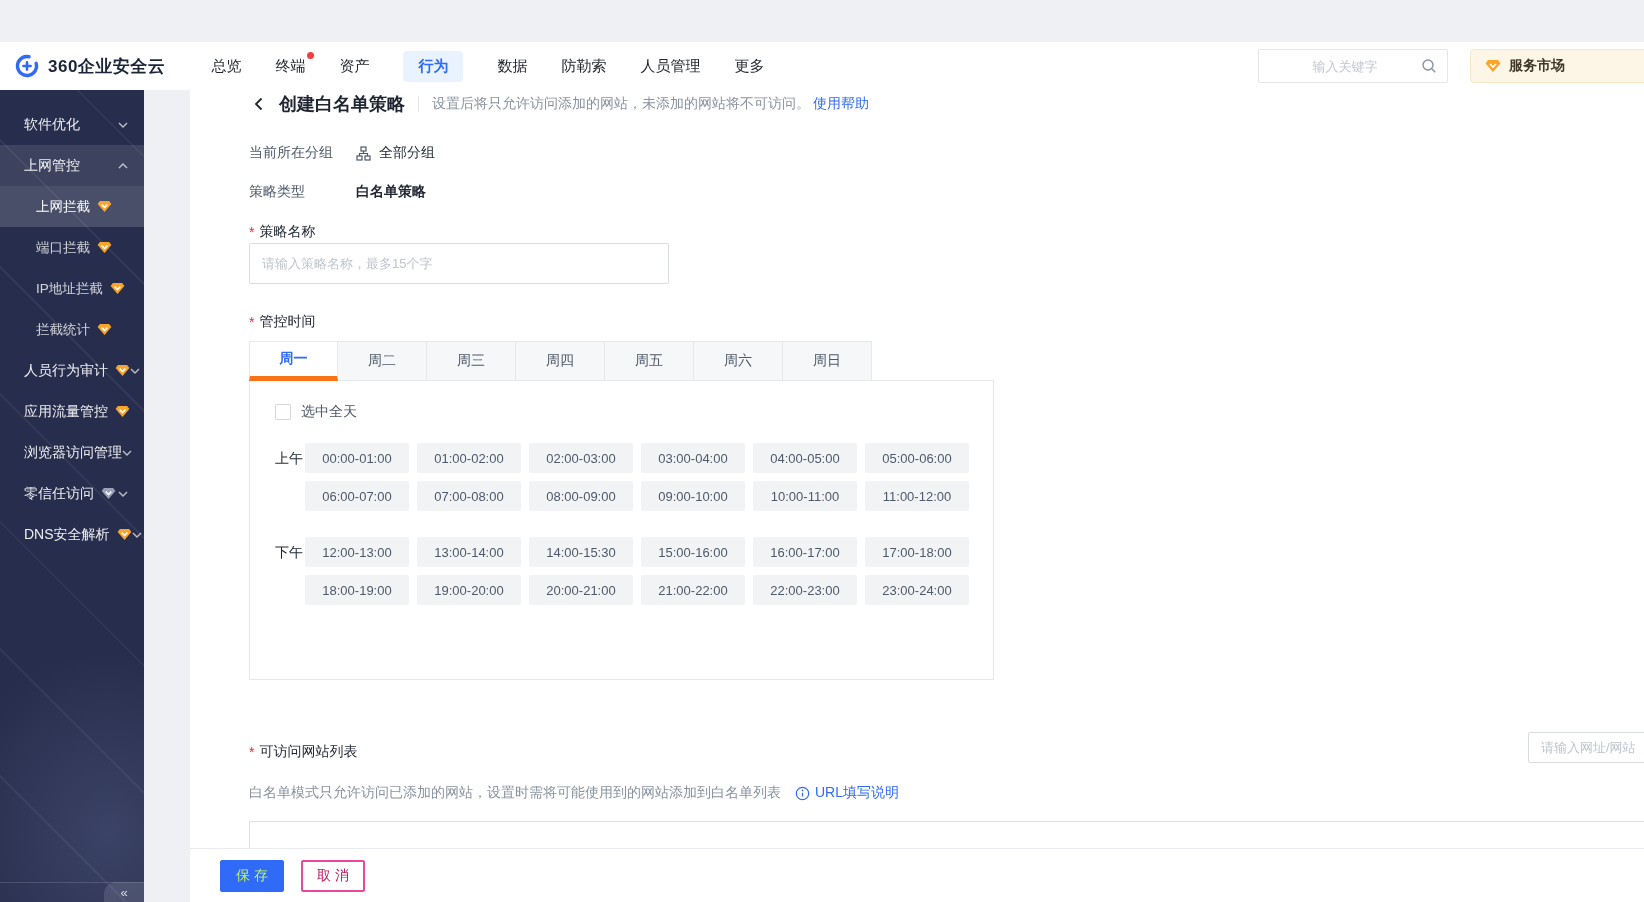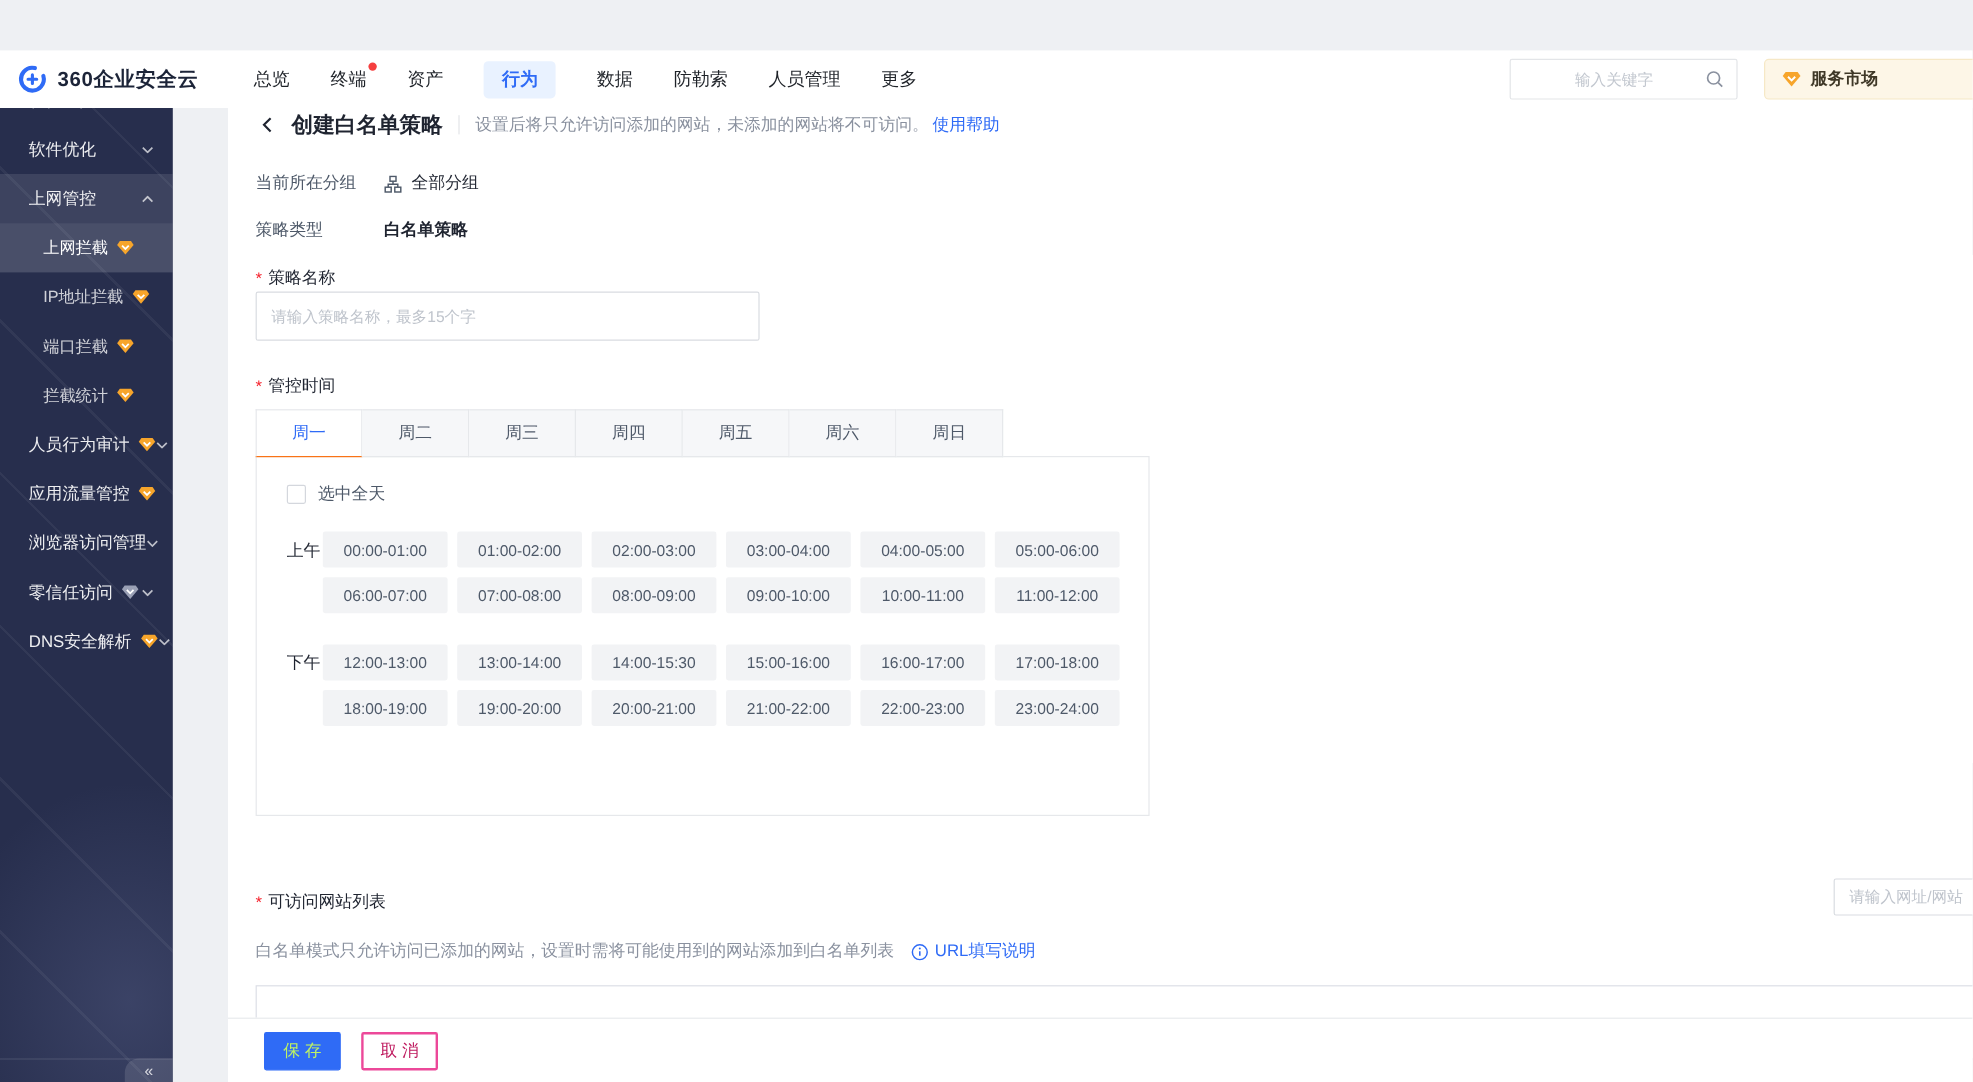--- a/index.html
+++ b/index.html
@@ -33,21 +33,21 @@
   .side-item { position:relative; height:41px; display:flex; align-items:center; padding:0 16px 0 24px; color:rgba(255,255,255,.92); font-size:14px; cursor:pointer; white-space:nowrap; }
   .side-item.expanded-head { background:rgba(255,255,255,.10); }
   .side-sub { padding-left:36px; font-size:13.5px; color:rgba(255,255,255,.78); }
   .side-sub.selected { background:rgba(255,255,255,.16); color:#fff; }
   .chev { margin-left:auto; opacity:.75; display:flex; }
   .chev.up svg { transform:rotate(180deg); }
   .vip { margin-left:7px; flex:none; }
   .side-footer { position:absolute; left:0; right:0; bottom:0; height:20px; border-top:1px solid rgba(255,255,255,.14); }
   .collapse-btn { position:absolute; right:0; bottom:0; width:40px; height:20px; background:rgba(255,255,255,.12); border-top-left-radius:12px; display:flex; align-items:center; justify-content:center; color:rgba(255,255,255,.78); font-size:13px; cursor:pointer; }
   
-  .content { position:absolute; left:190px; top:60px; right:0; bottom:0; background:#fff; overflow:hidden; }
+  .content { position:absolute; left:190px; top:60px; right:0; bottom:0; background:#fff; overflow:hidden;padding-left:36px; }
   .form { padding-left:23px; }
   .page-header { display:flex; align-items:center; margin-top:31px; height:25px; }
   .back-icon { display:flex; align-items:center; cursor:pointer; padding:2px; }
   .page-title { font-size:18px; font-weight:700; color:#1f2430; margin-left:10px; }
   .title-divider { width:1px; height:16px; background:#e3e5e8; margin:0 13px; }
   .page-subtitle { font-size:14px; color:#8a919f; }
   .help-link { font-size:14px; color:#2f6bf6; margin-left:3px; cursor:pointer; }
   .meta-row { display:flex; align-items:center; height:20px; font-size:14px; }
   .meta-row.first { margin-top:27px; }
   .meta-row.second { margin-top:19px; }
@@ -57,21 +57,21 @@
   .field-label { margin-top:20px; height:20px; font-size:14px; color:#1f2430; display:flex; align-items:center; }
   .field-label.time { margin-top:28px; }
   .field-label.sites { margin-top:62px; }
   .star { color:#f5222d; margin-right:5px; font-size:14px; }
   .text-input { display:block; margin-top:1px; width:420px; height:41px; border:1px solid #d9dce1; border-radius:2px; padding:0 12px; font-size:13px; color:#333; outline:none; font-family:inherit; }
   .text-input::placeholder { color:#bfc4cc; }
   
   .tabs { display:flex; margin-top:9px; position:relative; z-index:2; margin-bottom:-1px; }
   .tab { width:89px; height:40px; display:flex; align-items:center; justify-content:center; font-size:14px; color:#4e5969; background:#f6f7f9; border:1px solid #e6e8eb; border-left:none; cursor:pointer; }
   .tab:first-child { border-left:1px solid #e6e8eb; }
-  .tab.active { background:#fff; color:#2f6bf6; border-bottom:1px solid #f97316; font-weight:400; }
+  .tab.active { background:#fff; color:#2f6bf6; border-bottom:5px solid #f97316; font-weight:700; }
   .time-panel { width:745px; height:300px; border:1px solid #e6e8eb; background:#fff; padding:22px 0 0 25px; }
   .allday { display:flex; align-items:center; gap:10px; font-size:14px; color:#4e5969; cursor:pointer; }
   .checkbox { width:16px; height:16px; border:1px solid #d4d7dd; border-radius:2px; background:#fff; flex:none; }
   .slot-section { display:flex; margin-top:22px; }
   .slot-section.pm { margin-top:26px; }
   .slot-rowlabel { width:30px; flex:none; font-size:14px; color:#1f2430; padding-top:7px; }
   .slot-grid { display:grid; grid-template-columns:repeat(6,104px); gap:8px; }
   .slot { height:30px; background:#f2f3f5; border-radius:2px; display:flex; align-items:center; justify-content:center; font-size:13px; color:#4e5969; cursor:pointer; white-space:nowrap; }
   
   .desc-row { margin-top:21px; height:20px; display:flex; align-items:center; font-size:14px; color:#8a919f; }
@@ -154,28 +154,28 @@
           </span>
       </div>
       <div class="side-item side-sub selected">
         <span>上网拦截</span>
         <svg class="vip" width="15" height="13" viewBox="0 0 16 14">
             <path d="M3 1h10l2.4 3.4L8 13 .6 4.4z" fill="#F7A52B"></path>
             <path d="M5 5l3 3 3-3" stroke="#fff" stroke-width="1.6" fill="none"></path>
           </svg>
       </div>
       <div class="side-item side-sub">
+        <span>端口拦截</span>
+        <svg class="vip" width="15" height="13" viewBox="0 0 16 14">
+            <path d="M3 1h10l2.4 3.4L8 13 .6 4.4z" fill="#F7A52B"></path>
+            <path d="M5 5l3 3 3-3" stroke="#fff" stroke-width="1.6" fill="none"></path>
+          </svg>
+      </div>
+      <div class="side-item side-sub">
         <span>IP地址拦截</span>
-        <svg class="vip" width="15" height="13" viewBox="0 0 16 14">
-            <path d="M3 1h10l2.4 3.4L8 13 .6 4.4z" fill="#F7A52B"></path>
-            <path d="M5 5l3 3 3-3" stroke="#fff" stroke-width="1.6" fill="none"></path>
-          </svg>
-      </div>
-      <div class="side-item side-sub">
-        <span>端口拦截</span>
         <svg class="vip" width="15" height="13" viewBox="0 0 16 14">
             <path d="M3 1h10l2.4 3.4L8 13 .6 4.4z" fill="#F7A52B"></path>
             <path d="M5 5l3 3 3-3" stroke="#fff" stroke-width="1.6" fill="none"></path>
           </svg>
       </div>
       <div class="side-item side-sub">
         <span>拦截统计</span>
         <svg class="vip" width="15" height="13" viewBox="0 0 16 14">
             <path d="M3 1h10l2.4 3.4L8 13 .6 4.4z" fill="#F7A52B"></path>
             <path d="M5 5l3 3 3-3" stroke="#fff" stroke-width="1.6" fill="none"></path>

